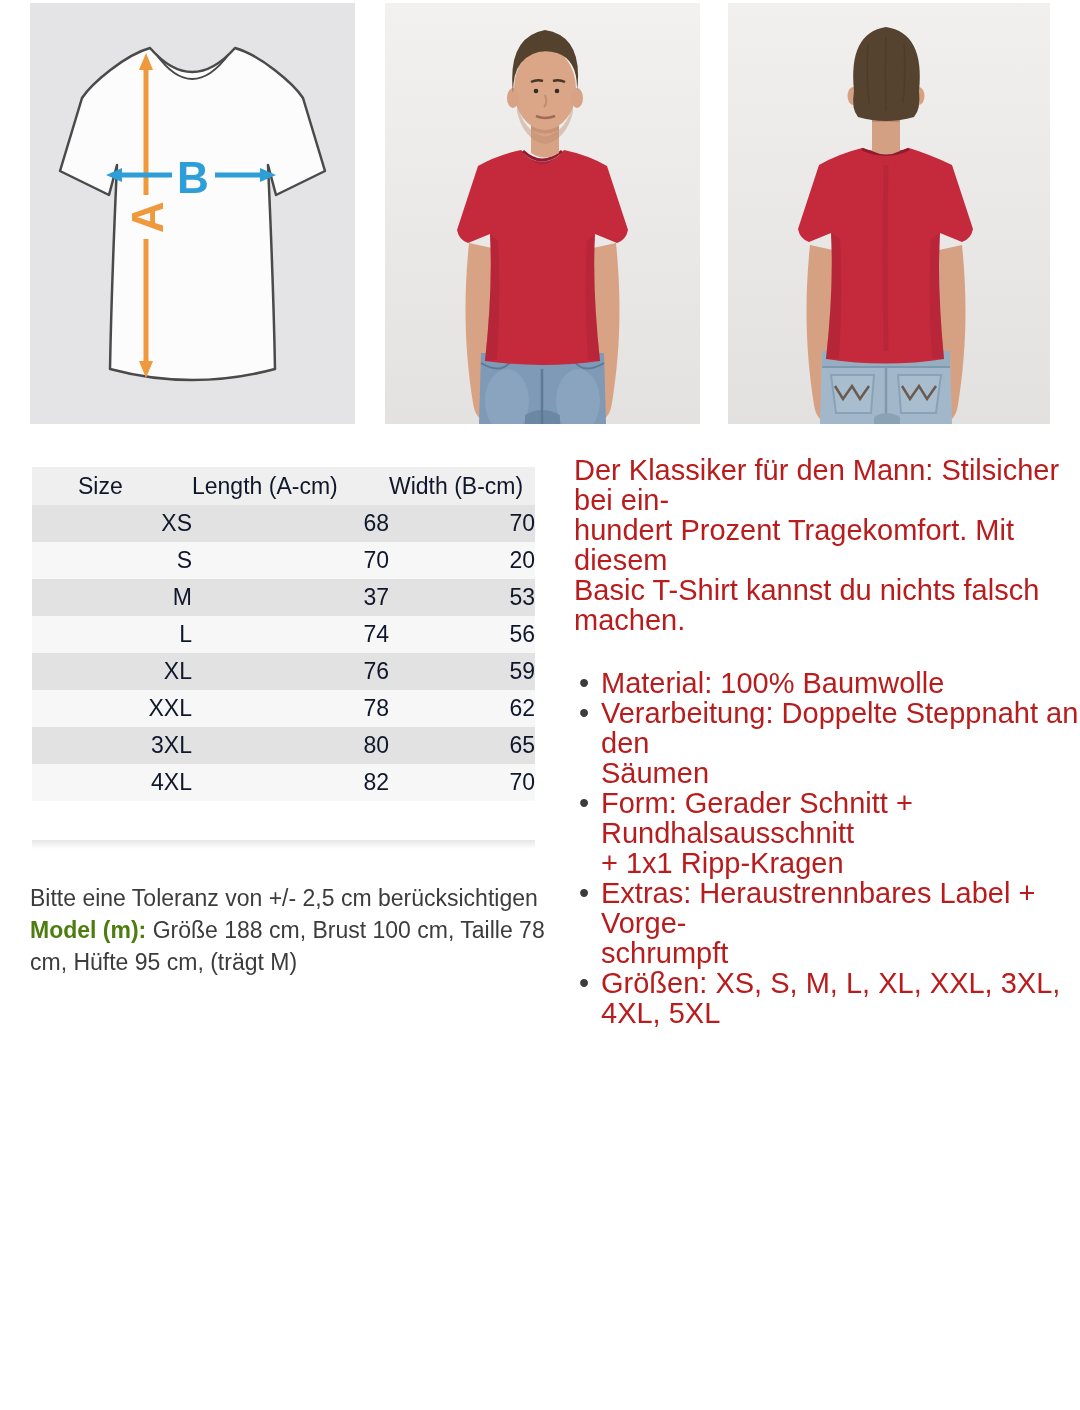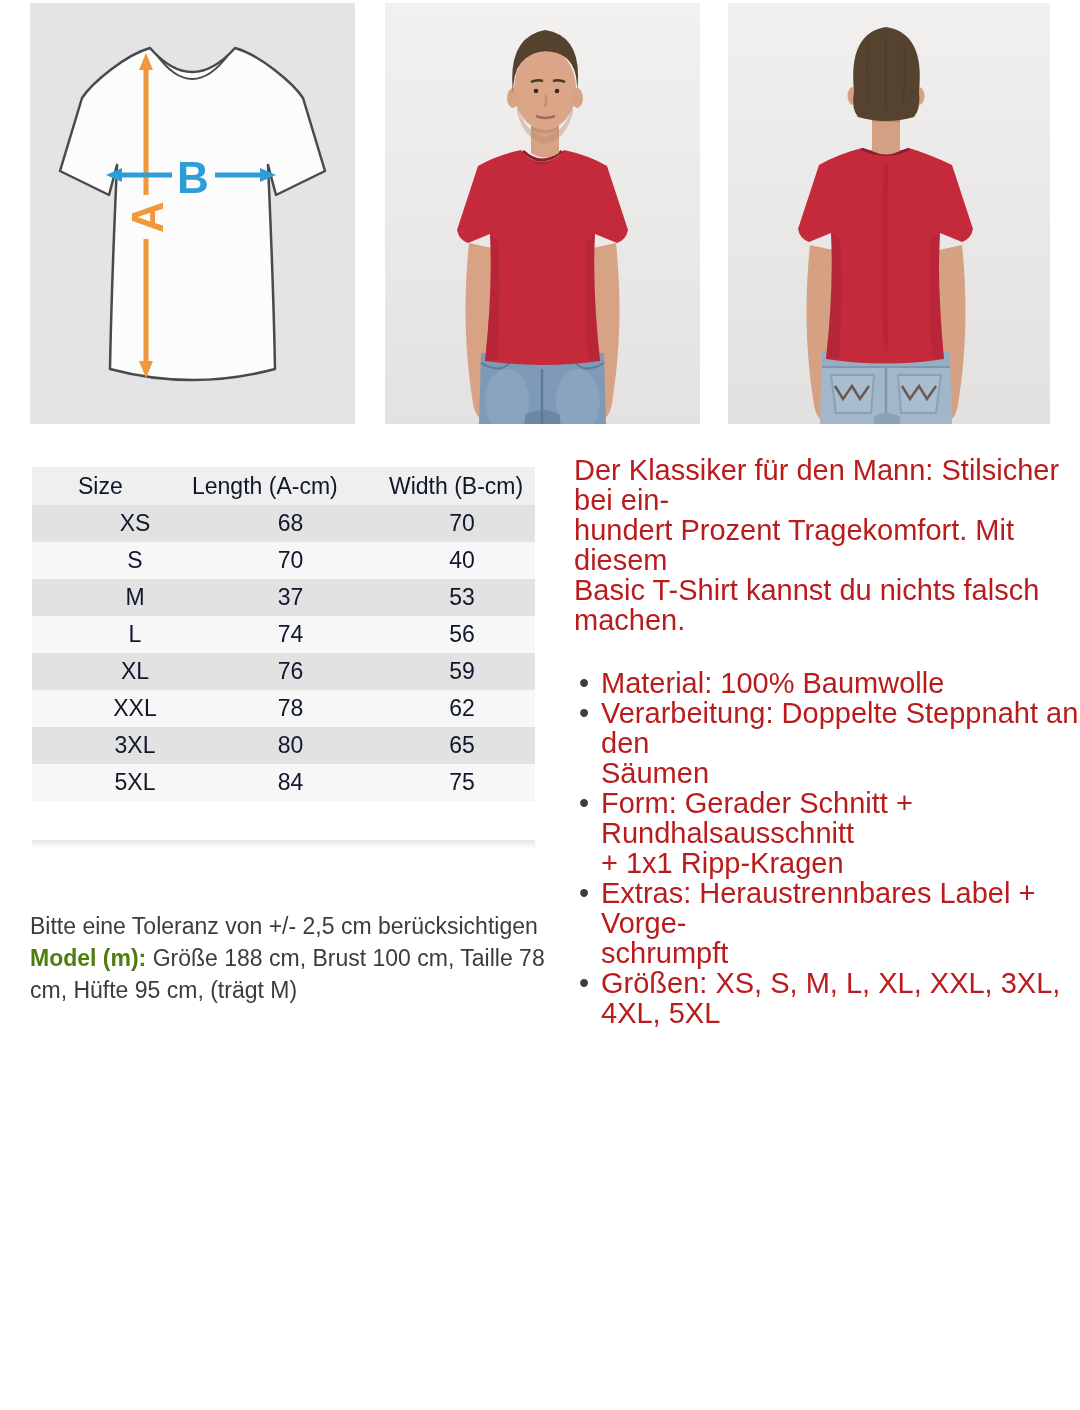--- a/index.html
+++ b/index.html
@@ -14,42 +14,42 @@
 
   
   table.size-table {
     position:absolute; left:32px; top:467px; width:503px;
     border-collapse:collapse; table-layout:fixed;
     font-size:23px; color:#0f172a;
   }
   table.size-table th {
     height:38px; background:#efefef; font-weight:400; text-align:left; padding:0;
   }
-  table.size-table td { height:37px; text-align:center; padding:0;margin-top:20px; }
+  table.size-table td { height:37px; text-align:right; padding:0;margin-top:20px; }
   table.size-table th:first-child, table.size-table td:first-child { padding-left:46px; }
   table.size-table tbody tr:nth-child(odd)  td { background:#e2e2e2; }
   table.size-table tbody tr:nth-child(even) td { background:#f7f7f7; }
   .table-clipped-row {
     position:absolute; left:32px; top:840px; width:503px; height:9px;
     background:linear-gradient(to bottom, #e6e6e6, rgba(245,245,245,0));
   }
 
   
   .description { position:absolute; left:574px; top:455px; width:515px;
     font-size:29px; line-height:30px; color:#b91c1c; }
   .description .intro { margin:0; white-space:pre-line; }
   .description ul { margin:33px 0 4px 0; padding:0; list-style:none; }
   .description li { position:relative; padding-left:27px; white-space:pre-line; }
   .description li::before {
     content:"\2022"; position:absolute; left:5px; top:0; color:#3c3c3c;
   }
 
   
   .notes { position:absolute; left:30px; top:882px; width:522px;
-    font-size:23px; line-height:32px; color:#3c3c3c;margin-top:28px; }
+    font-size:23px; line-height:32px; color:#3c3c3c; }
   .notes p { margin:0; }
   .notes .model-label { font-weight:700; color:#4d7c0f; }
 
   svg text.dim-label { font-family:"Liberation Sans", sans-serif; font-weight:700; font-size:44px; }
 </style>
 </head>
 <body>
 
 <div class="canvas">
 
@@ -188,21 +188,21 @@
     </thead>
     <tbody>
       <tr>
           <td>XS</td>
           <td>68</td>
           <td>70</td>
         </tr>
       <tr>
           <td>S</td>
           <td>70</td>
-          <td>40</td>
+          <td>20</td>
         </tr>
       <tr>
           <td>M</td>
           <td>37</td>
           <td>53</td>
         </tr>
       <tr>
           <td>L</td>
           <td>74</td>
           <td>56</td>
@@ -216,23 +216,23 @@
           <td>XXL</td>
           <td>78</td>
           <td>62</td>
         </tr>
       <tr>
           <td>3XL</td>
           <td>80</td>
           <td>65</td>
         </tr>
       <tr>
-          <td>5XL</td>
-          <td>84</td>
-          <td>75</td>
+          <td>4XL</td>
+          <td>82</td>
+          <td>70</td>
         </tr>
     </tbody>
   </table>
   <div class="table-clipped-row"></div>
 
   <div class="description">
     <p class="intro">Der Klassiker für den Mann: Stilsicher bei ein-
 hundert Prozent Tragekomfort. Mit diesem
 Basic T-Shirt kannst du nichts falsch machen.</p>
     <ul>

